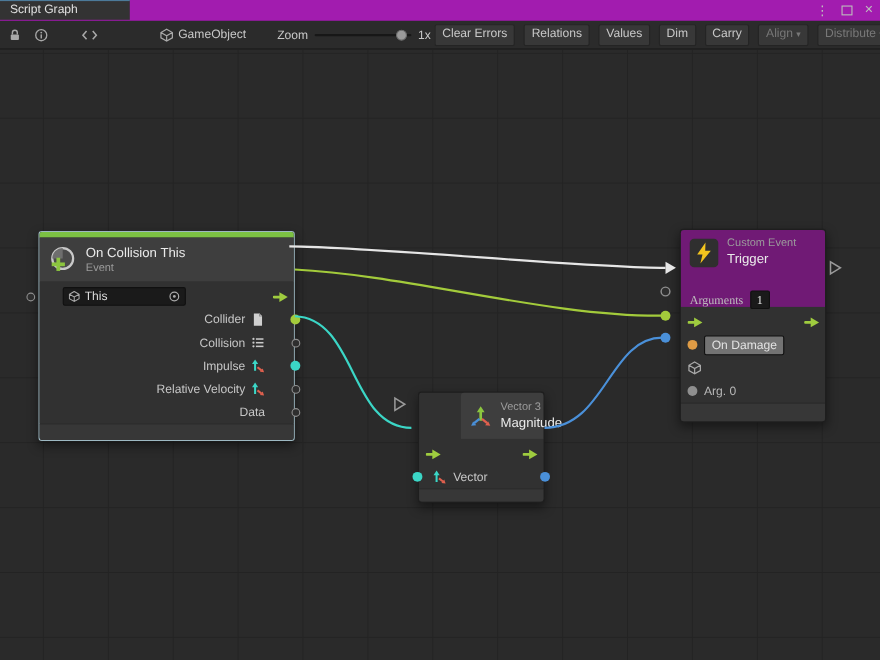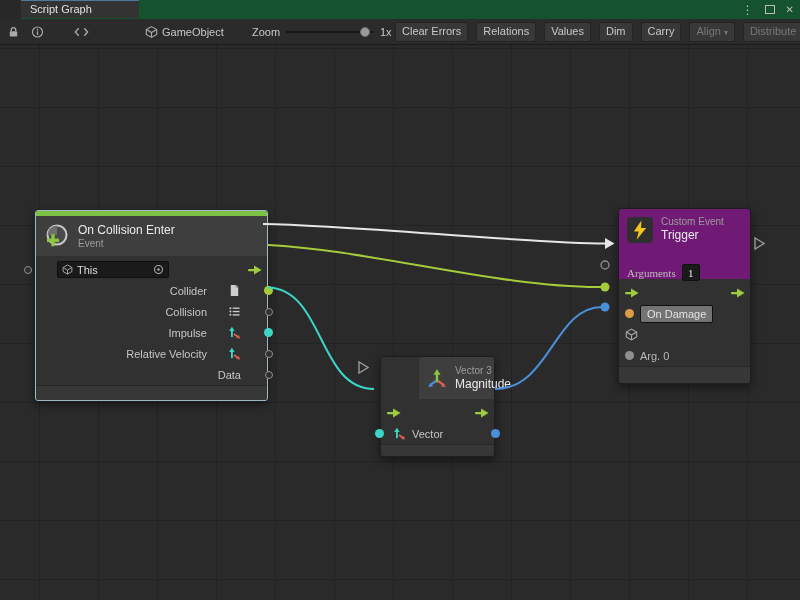--- a/index.html
+++ b/index.html
@@ -3,21 +3,21 @@
 <meta charset="utf-8">
 <style>
   html,body{margin:0;padding:0;}
   body{
     width:800px;height:600px;position:relative;overflow:hidden;
     background:#282828;
     font-family:"Liberation Sans", sans-serif;
     -webkit-font-smoothing:antialiased;
   }
   
-  .titlebar{position:absolute;top:0;left:0;right:0;height:19px;background:#14532d;border-bottom:1px solid #0f0f0f;z-index:10;margin-left:21px;}
+  .titlebar{position:absolute;top:0;left:0;right:0;height:19px;background:#a21caf;border-bottom:1px solid #0f0f0f;z-index:10;}
   .tab{position:absolute;left:0;top:0;width:118px;height:18px;background:#333333;border-top:1.5px solid #4c7a99;
        color:#e0e0e0;font-size:11px;line-height:17px;padding-left:9px;box-sizing:border-box;}
   .win{position:absolute;right:6px;top:0;height:19px;display:flex;align-items:center;gap:11px;color:#bdbdbd;}
   .win .dots{font-size:12px;line-height:1;}
   .win .sq{width:8px;height:7px;border:1px solid #bdbdbd;display:inline-block;}
   .win .x{font-size:10px;line-height:1;}
   
   .toolbar{position:absolute;top:19px;left:0;right:0;height:25px;background:#2b2b2b;border-bottom:1px solid #1a1a1a;z-index:10;}
   .tb{position:absolute;top:50%;transform:translateY(-50%);display:flex;align-items:center;gap:4px;color:#c8c8c8;font-size:11px;white-space:nowrap;}
   .ic14{width:13px;height:13px;}
@@ -44,21 +44,21 @@
   .nh3 .toprow{display:flex;align-items:center;gap:8px;}
   .t1{font-size:12px;color:#eaeaea;line-height:15px;}
   .t2{font-size:10px;color:#9c9c9c;line-height:12px;}
   .args{display:flex;align-items:center;gap:6px;margin-top:21px;font-size:11px;color:#bdbdbd;font-family:Liberation Serif, serif;}
   .mini{width:16px;height:15px;background:#1a1a1a;border:1px solid #101010;border-radius:2px;color:#e8e8e8;font-size:11px;display:flex;align-items:center;justify-content:center;}
   .nb{background:#313131;padding-top:3px;}
   .nf{height:14px;background:#373737;border-top:1px solid #272727;border-radius:0 0 3px 3px;}
   .nf2{height:11px;}
   .nf3{height:16px;}
   .row{position:relative;height:21px;display:flex;align-items:center;font-size:11px;color:#c6c6c6;}
-  .row.out{justify-content:flex-end;padding-right:26px;gap:21px;}
+  .row.out{justify-content:flex-end;padding-right:26px;gap:5px;}
   .row.in{padding-left:21px;}
   .row.lpad{padding-left:6px;gap:6px;}
   .ric{width:13px;height:13px;flex:none;}
   .ic26{width:26px;height:26px;flex:none;}
   .ic20{width:20px;height:20px;flex:none;}
   .ic11{width:11px;height:11px;flex:none;}
   .this-field{display:flex;align-items:center;gap:4px;width:112px;height:17px;background:#1a1a1a;border:1px solid #101010;border-radius:2px;padding:0 4px;box-sizing:border-box;font-size:11px;color:#dddddd;}
   .this-field .sp{flex:1;}
   .name-field{height:16px;background:#737373;border:1px solid #101010;border-radius:2px;padding:0 6px;display:flex;align-items:center;font-size:11px;color:#e2e2e2;}
   .port{position:absolute;top:50%;width:9px;height:9px;margin-top:-4.5px;border-radius:50%;box-sizing:border-box;}
@@ -198,21 +198,21 @@
 
 <div class="canvas">
 
   <div class="node node1">
     <div class="strip"></div>
     <div class="nh nh1">
       <svg class="ic26">
           <use href="#i-event"></use>
         </svg>
       <div>
-        <div class="t1">On Collision Enter</div>
+        <div class="t1">On Collision This</div>
         <div class="t2">Event</div>
       </div>
     </div>
     <div class="nb">
       <div class="row in">
         <span class="port hollow out-l"></span>
         <div class="this-field">
           <svg class="ic11 cube-gray">
               <use href="#i-cube"></use>
             </svg>

